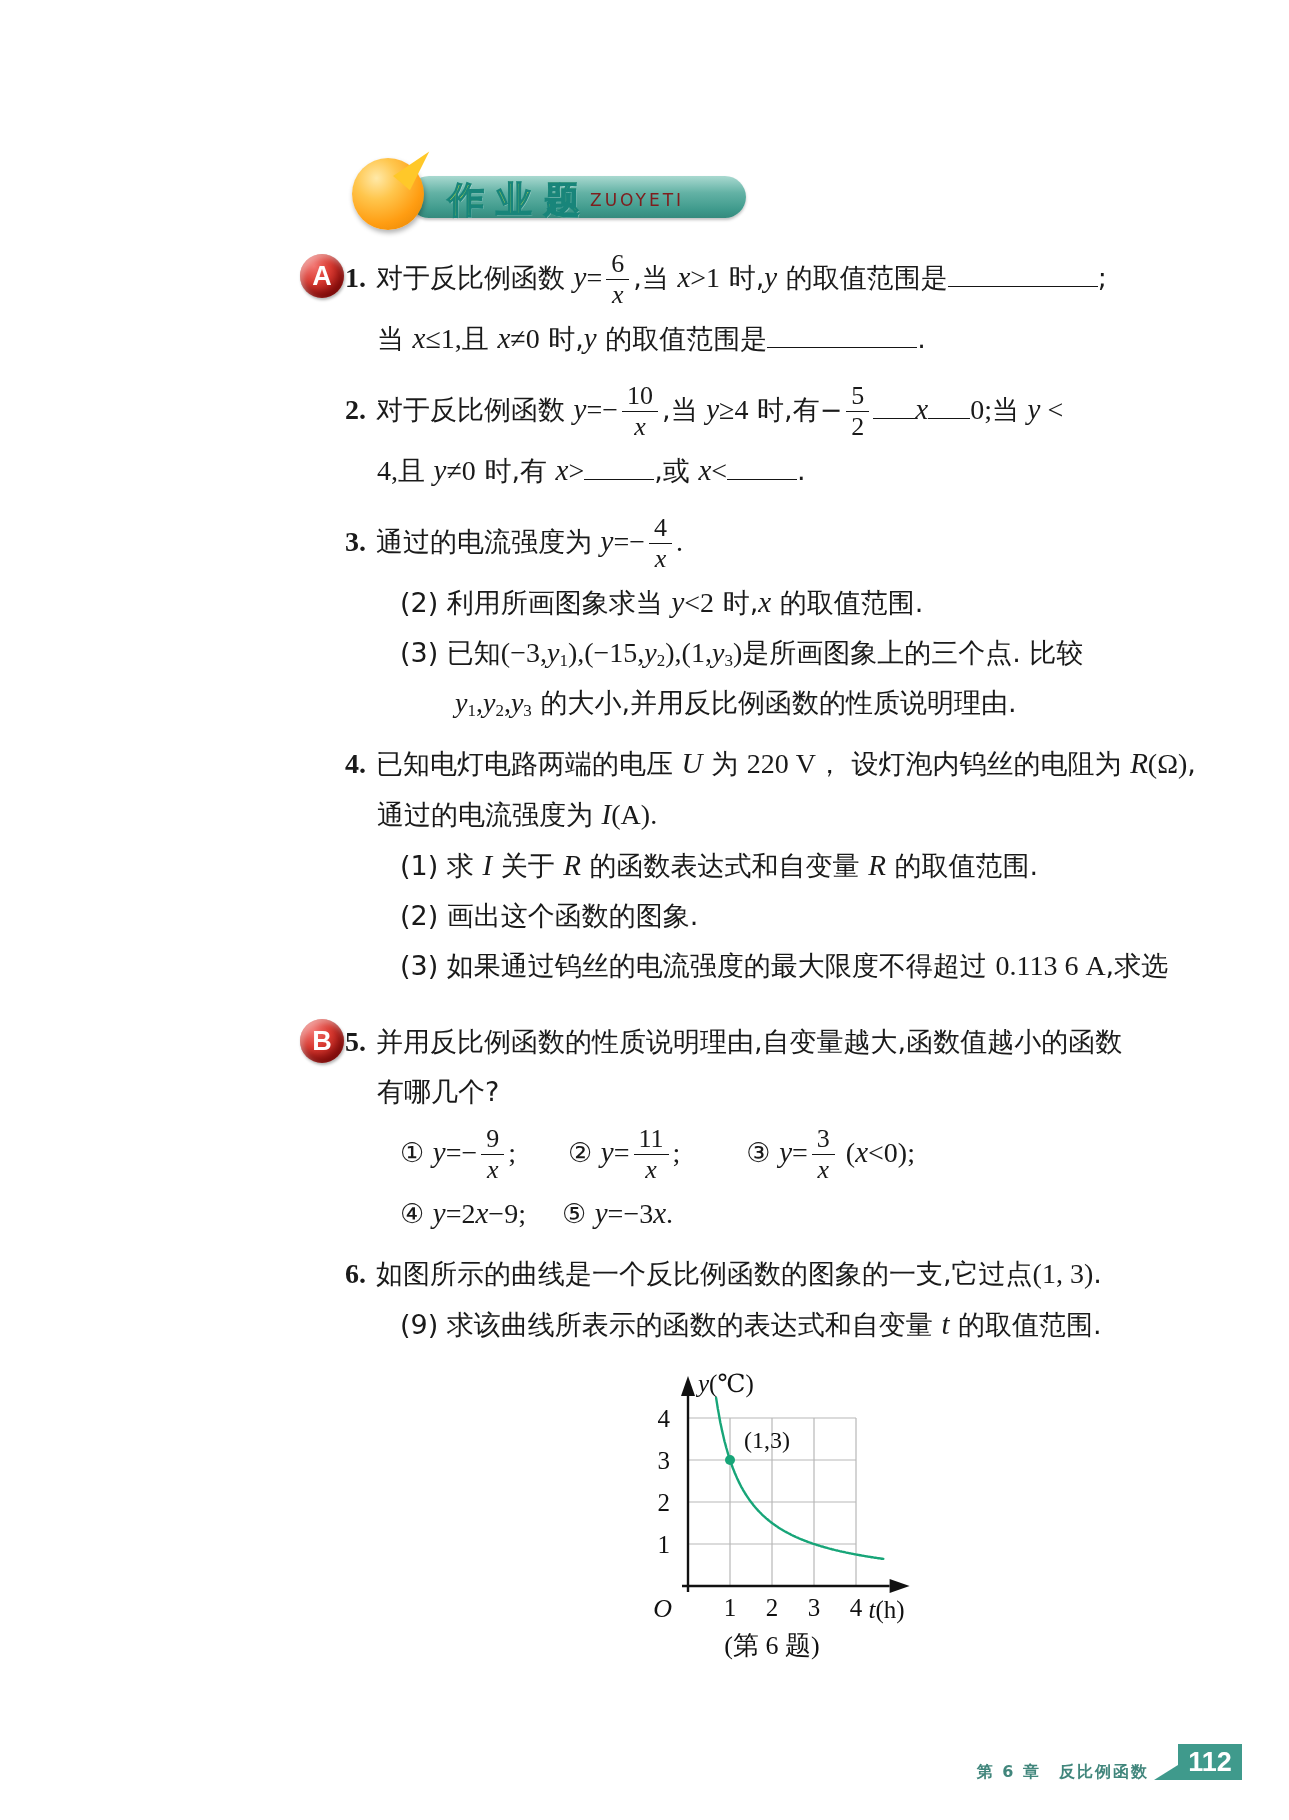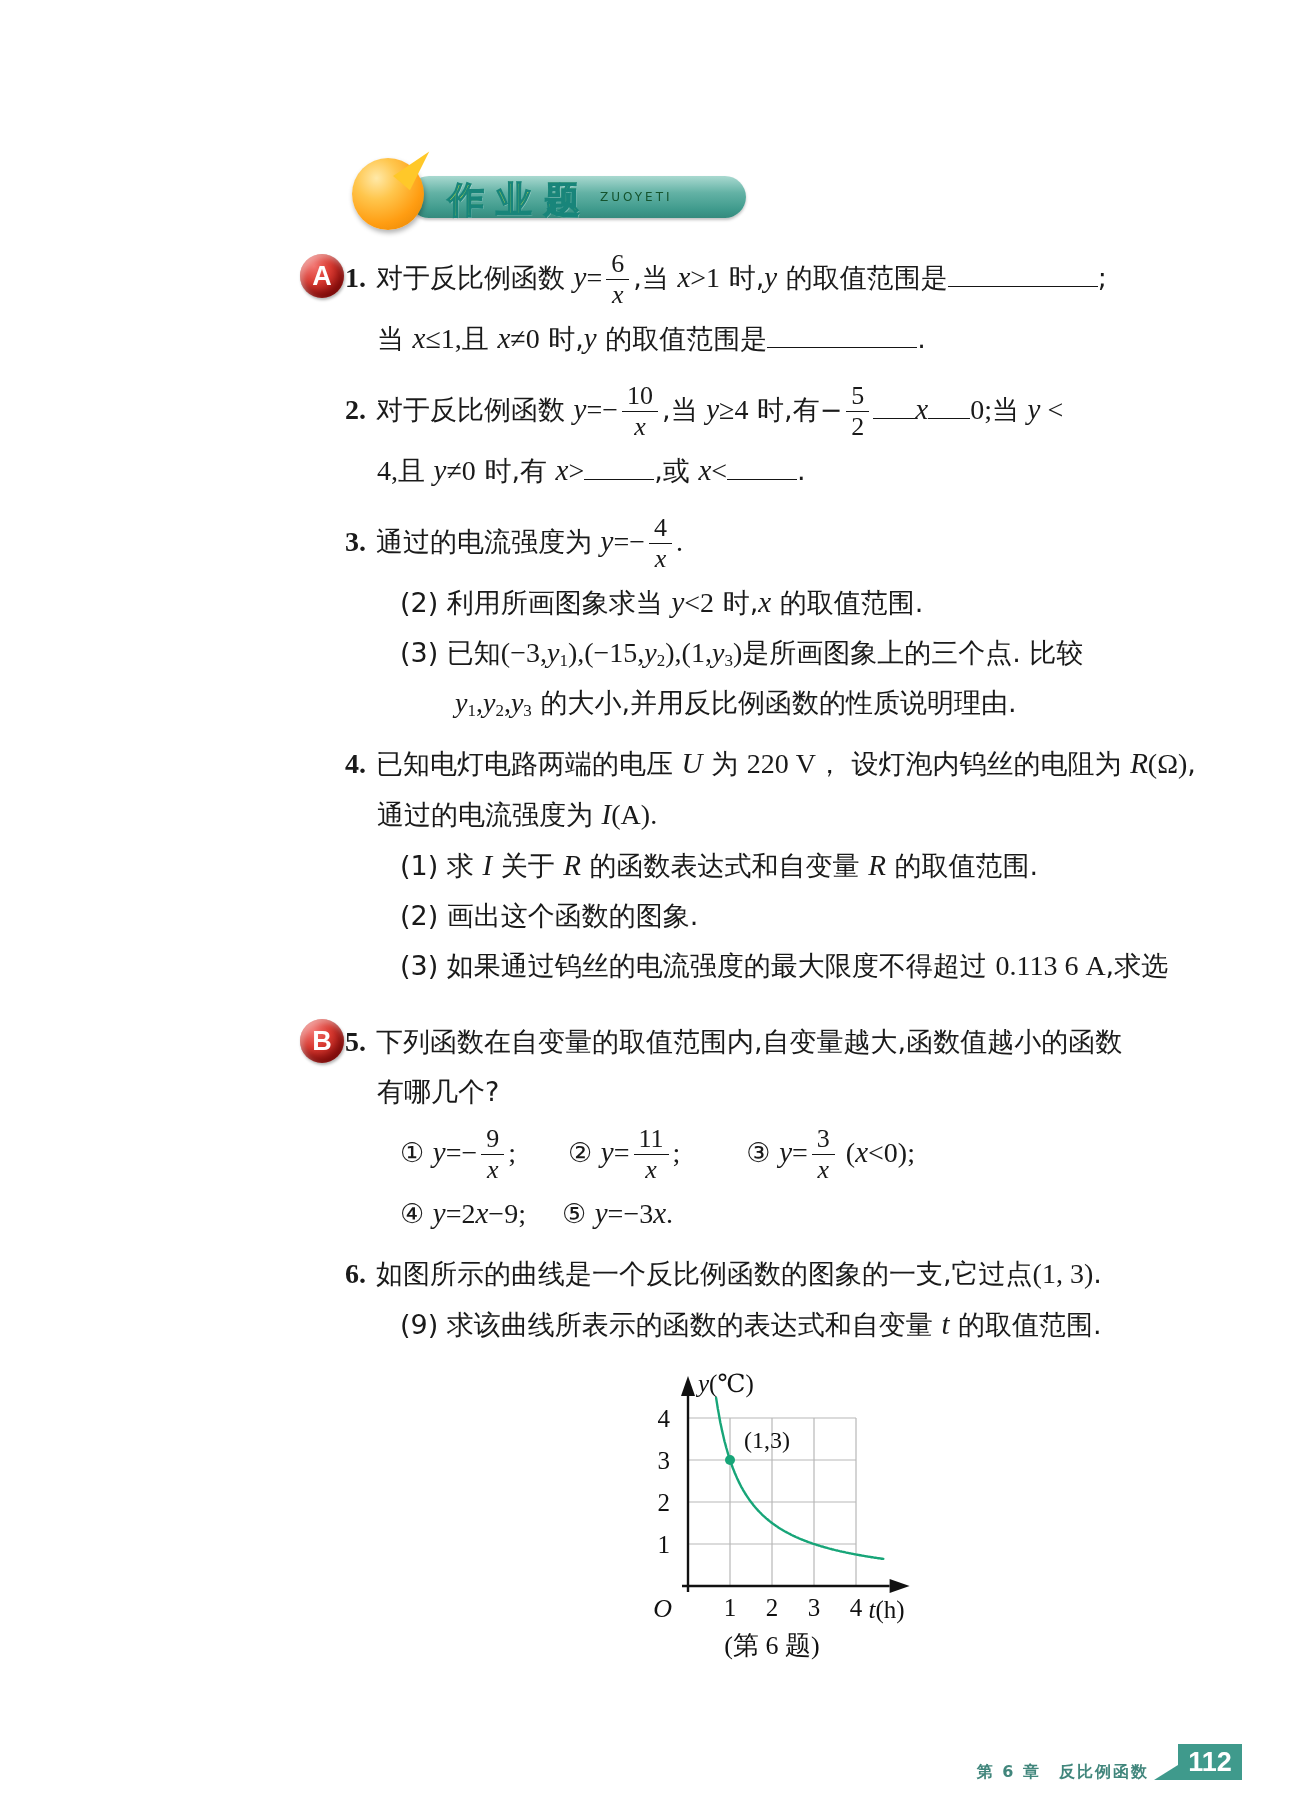--- a/index.html
+++ b/index.html
@@ -14,21 +14,21 @@
            box-shadow:0 2px 3px rgba(0,0,0,.25);}
   .hdr-sphere{position:absolute;left:52px;top:8px;width:72px;height:72px;border-radius:50%;
            background:radial-gradient(circle at 34% 28%,#ffe9a8 0%,#ffc64d 30%,#ff9d12 65%,#e07f00 100%);
            box-shadow:1px 3px 5px rgba(0,0,0,.3);}
   .hdr-cone{position:absolute;left:104px;top:-4px;width:0;height:0;
            border-left:12px solid transparent;border-right:10px solid transparent;
            border-bottom:42px solid #ffc829;transform:rotate(40deg);}
   .hdr-title{position:absolute;left:148px;top:26px;font-size:36px;font-weight:bold;
            letter-spacing:12px;color:#d4e542;-webkit-text-stroke:1.3px #18857a;
            text-shadow:1px 1px 0 rgba(255,255,255,.4);}
-  .hdr-sub{position:absolute;left:300px;top:40px;font-size:12px;letter-spacing:3px;color:#14532d;}
+  .hdr-sub{position:absolute;left:290px;top:40px;font-size:17px;letter-spacing:3px;color:#7f1d1d;}
 
   
   .sec{position:relative;}
   .sec-b{margin-top:26px;}
   .badge{position:absolute;left:0;width:44px;height:44px;border-radius:50%;
          background:radial-gradient(circle at 32% 28%,#f2716d 0%,#d93a31 38%,#a31714 72%,#7c0d0c 100%);
          box-shadow:inset 3px 4px 6px rgba(255,255,255,.45),inset -4px -6px 8px rgba(90,0,0,.5),1px 2px 3px rgba(0,0,0,.3);
          display:flex;align-items:center;justify-content:center;}
   .badge span{color:#fff;font-weight:900;font-size:27px;font-family:"Liberation Sans",sans-serif;}
   .badge-a{top:10px;} .badge-b{top:0px;}
@@ -107,21 +107,21 @@
         <div class="line lh-n ls"><span class="rich"><span class="ct">(3) 如果通过钨丝的电流强度的最大限度不得超过 </span><span class="mn">0.113 6 A</span><span class="ct">,求选</span></span></div>
       </div>
     </div>
 
     <div class="sec sec-b">
       <div class="badge badge-b">
           <span>B</span>
         </div>
 
       <div class="problem">
-        <div class="line lh-n ln"><span class="pnum">5.</span><span class="rich"><span class="ct">下列函数在自变量的取值范围内,自变量越大,函数值越小的函数</span></span></div>
+        <div class="line lh-n ln"><span class="pnum">5.</span><span class="rich"><span class="ct">并用反比例函数的性质说明理由,自变量越大,函数值越小的函数</span></span></div>
         <div class="line lh-n lc"><span class="rich"><span class="ct">有哪几个?</span></span></div>
         <div class="line lh-f ls"><span class="rich"><span class="ct">① </span><span class="mi">y</span><span class="mn">=−</span><span class="frac"><span class="num">9</span><span class="den it">x</span></span><span class="mn">;</span><span class="gap" style="width: 52px;"></span><span class="ct">② </span><span class="mi">y</span><span class="mn">=</span><span class="frac"><span class="num">11</span><span class="den it">x</span></span><span class="mn">;</span><span class="gap" style="width: 66px;"></span><span class="ct">③ </span><span class="mi">y</span><span class="mn">=</span><span class="frac"><span class="num">3</span><span class="den it">x</span></span><span class="mn"> (</span><span class="mi">x</span><span class="mn">&lt;0);</span></span></div>
         <div class="line lh-n ls"><span class="rich"><span class="ct">④ </span><span class="mi">y</span><span class="mn">=2</span><span class="mi">x</span><span class="mn">−9;</span><span class="gap" style="width: 36px;"></span><span class="ct">⑤ </span><span class="mi">y</span><span class="mn">=−3</span><span class="mi">x</span><span class="mn">.</span></span></div>
       </div>
 
       <div class="problem">
         <div class="line lh-n ln"><span class="pnum">6.</span><span class="rich"><span class="ct">如图所示的曲线是一个反比例函数的图象的一支,它过点</span><span class="mn">(1, 3)</span><span class="ct">.</span></span></div>
         <div class="line lh-n ls"><span class="rich"><span class="ct">(9) 求该曲线所表示的函数的表达式和自变量 </span><span class="mi">t</span><span class="ct"> 的取值范围.</span></span></div>
       </div>
 

